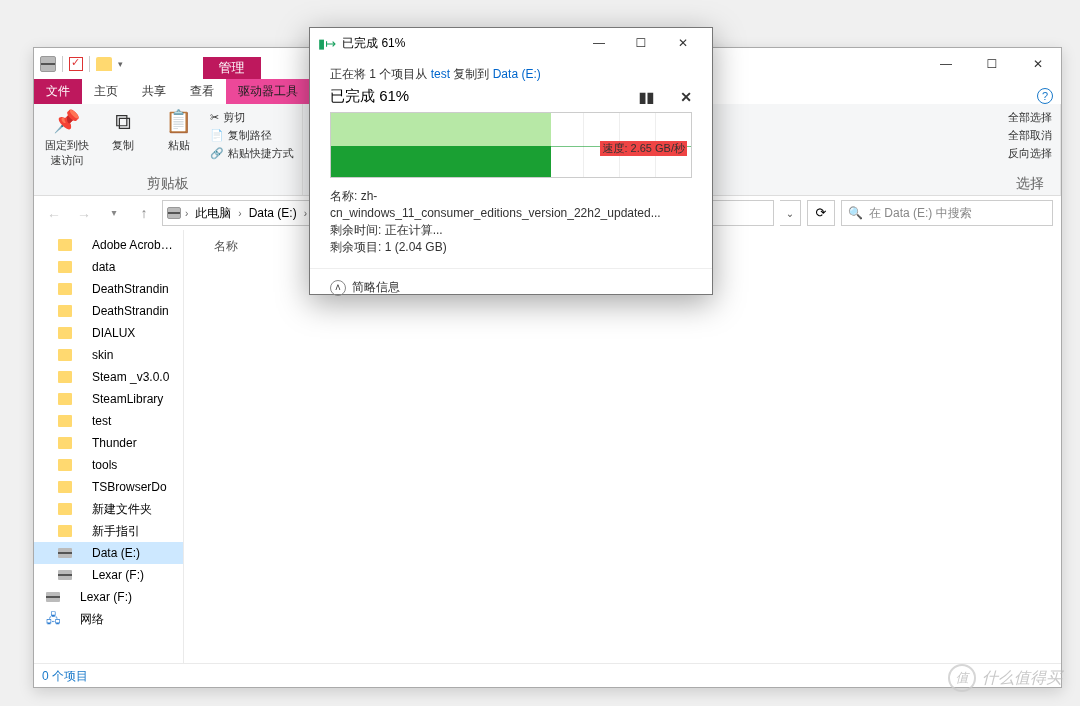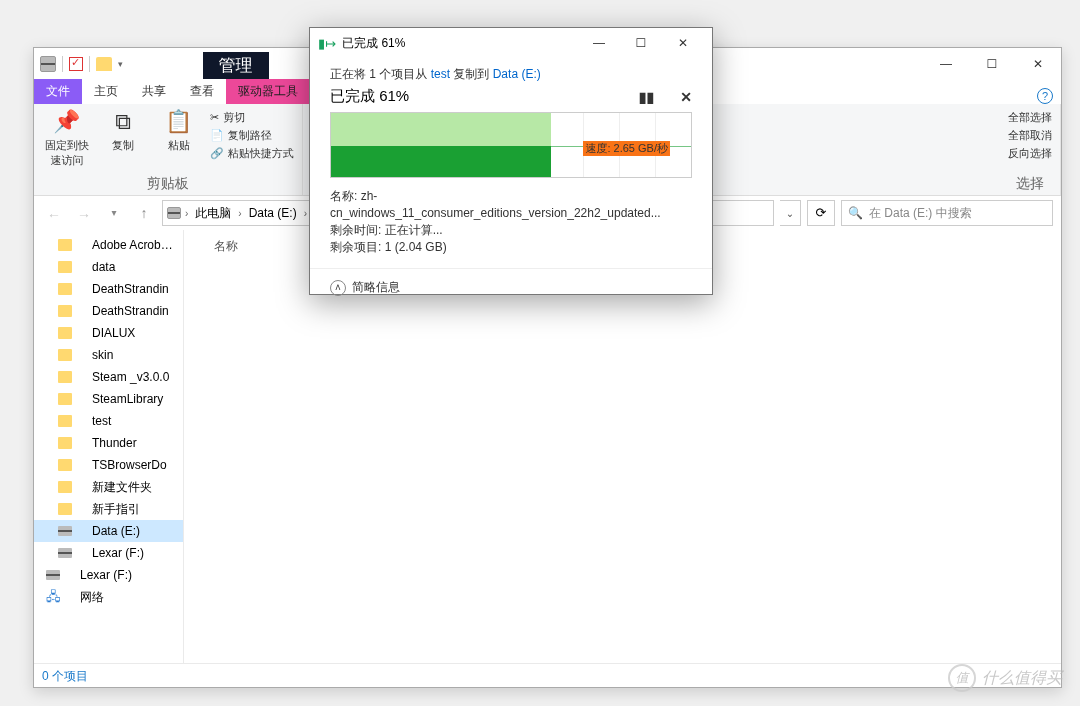--- a/index.html
+++ b/index.html
@@ -12,28 +12,28 @@
   
   .ex-title { height: 31px; display: flex; align-items: stretch; background: #fff; }
   .ex-title-left { display: flex; align-items: center; gap: 6px; padding-left: 6px; }
   .qat-icon { width: 16px; height: 16px; background: #e8e8e8; border: 1px solid #999; border-radius: 2px; }
   .qat-icon.drive { background: linear-gradient(#bbb 40%,#555 40%,#555 60%,#bbb 60%); }
   .qat-check { width: 14px; height: 14px; border: 1px solid #d33; position: relative; }
   .qat-check::after { content:"✓"; color:#d33; font-size:11px; position:absolute; top:-2px; left:1px;}
   .qat-folder { width:16px; height:14px; background:#ffd970; border-radius:2px 2px 0 0; }
   .qat-chev { font-size:9px; color:#666; }
   .ex-tabstrip { margin-left: 80px; display:flex; align-items:flex-end; }
-  .ctx-tab { background:#0f172a; color:#fff; font-size:17px; padding:2px 16px; }
+  .ctx-tab { background:#be185d; color:#fff; font-size:13px; padding:2px 16px; }
   .ex-winctrl { margin-left:auto; display:flex; }
   .winbtn { width:46px; display:flex; align-items:center; justify-content:center; color:#333; font-size:12px; }
 
   
   .ex-ribtabs { height:25px; display:flex; align-items:flex-end; background:#fff; font-size:12px; }
   .ribtab { padding:4px 12px; color:#333; }
-  .ribtab.file { background:#8b5cf6; color:#fff;text-align:center; }
+  .ribtab.file { background:#be185d; color:#fff;text-align:center; }
   .ribtab.ctx { background:#ec4899; color:#222; }
   .help-icon { margin-left:auto; margin-right:8px; width:16px;height:16px;border:1px solid #1979ca;border-radius:50%;color:#1979ca;font-size:11px;text-align:center;line-height:14px;}
 
   
   .ex-ribbon { height:92px; background:#f5f6f7; border-bottom:1px solid #ddd; display:flex; font-size:11px; color:#333; }
   .ribgrp { border-right:1px solid #e4e4e4; display:flex; flex-direction:column; padding:4px 8px 2px; }
   .ribgrp-items { flex:1; display:flex; align-items:flex-start; gap:6px; }
   .ribbtn-v { display:flex; flex-direction:column; align-items:center; gap:2px; width:50px; text-align:center; }
   .ribbtn-v .ic { font-size:22px; height:28px; line-height:28px; }
   .ribstack { display:flex; flex-direction:column; gap:3px; padding-top:2px; }
@@ -77,21 +77,21 @@
   .cd-body{padding:8px 20px 12px;}
   .cd-from{color:#333;}
   .cd-from a{color:#0066cc;text-decoration:none;}
   .cd-pct{font-size:15px;margin:4px 0 6px;display:flex;align-items:center;}
   .cd-pct-ctrl{margin-left:auto; display:flex; gap:26px; color:#333; font-size:14px;}
   .cd-chart{position:relative;height:66px;border:1px solid #ccc;background:#fff; margin-bottom:10px;}
   .cd-chart .light{position:absolute;left:0;top:0;width:61%;height:100%;background:#b7e8a6;}
   .cd-chart .dark{position:absolute;left:0;top:52%;width:61%;height:48%;background:#1aa033;}
   .cd-speedline{position:absolute;left:0;right:0;top:52%;height:1px;background:#1aa033;opacity:.6;}
   .cd-grid{position:absolute;inset:0;background-image:linear-gradient(to right,#eee 1px,transparent 1px);background-size:10% 100%;}
-  .cd-speed{position:absolute;right:21px;top:44%;font-size:11px;color:#333;background:#f97316;padding:0 2px;}
+  .cd-speed{position:absolute;right:4px;top:44%;font-size:11px;color:#333;background:#ef4444;padding:0 2px;}
   .cd-info div{color:#333;line-height:17px;}
   .cd-expand{display:flex;align-items:center;gap:6px;border-top:1px solid #eee;padding:10px 20px;color:#333;}
   .cd-expand .circ{width:16px;height:16px;border:1px solid #888;border-radius:50%;text-align:center;line-height:14px;font-size:10px;}
 
   .watermark{position:absolute;right:18px;bottom:14px;color:#bbb;font-size:16px;font-style:italic;display:flex;align-items:center;gap:6px;opacity:.8;}
   .watermark .c{width:28px;height:28px;border:2px solid #ccc;border-radius:50%;text-align:center;line-height:24px;font-size:13px;}
 </style>
 </head>
 <body>
 
@@ -244,20 +244,24 @@
         <div class="tree-item">
           <span class="ic-folder"></span>
           <span>test</span>
         </div>
         <div class="tree-item">
           <span class="ic-folder"></span>
           <span>Thunder</span>
         </div>
         <div class="tree-item">
           <span class="ic-folder"></span>
+          <span>tools</span>
+        </div>
+        <div class="tree-item">
+          <span class="ic-folder"></span>
           <span>TSBrowserDo</span>
         </div>
         <div class="tree-item">
           <span class="ic-folder"></span>
           <span>新建文件夹</span>
         </div>
         <div class="tree-item">
           <span class="ic-folder"></span>
           <span>新手指引</span>
         </div>

